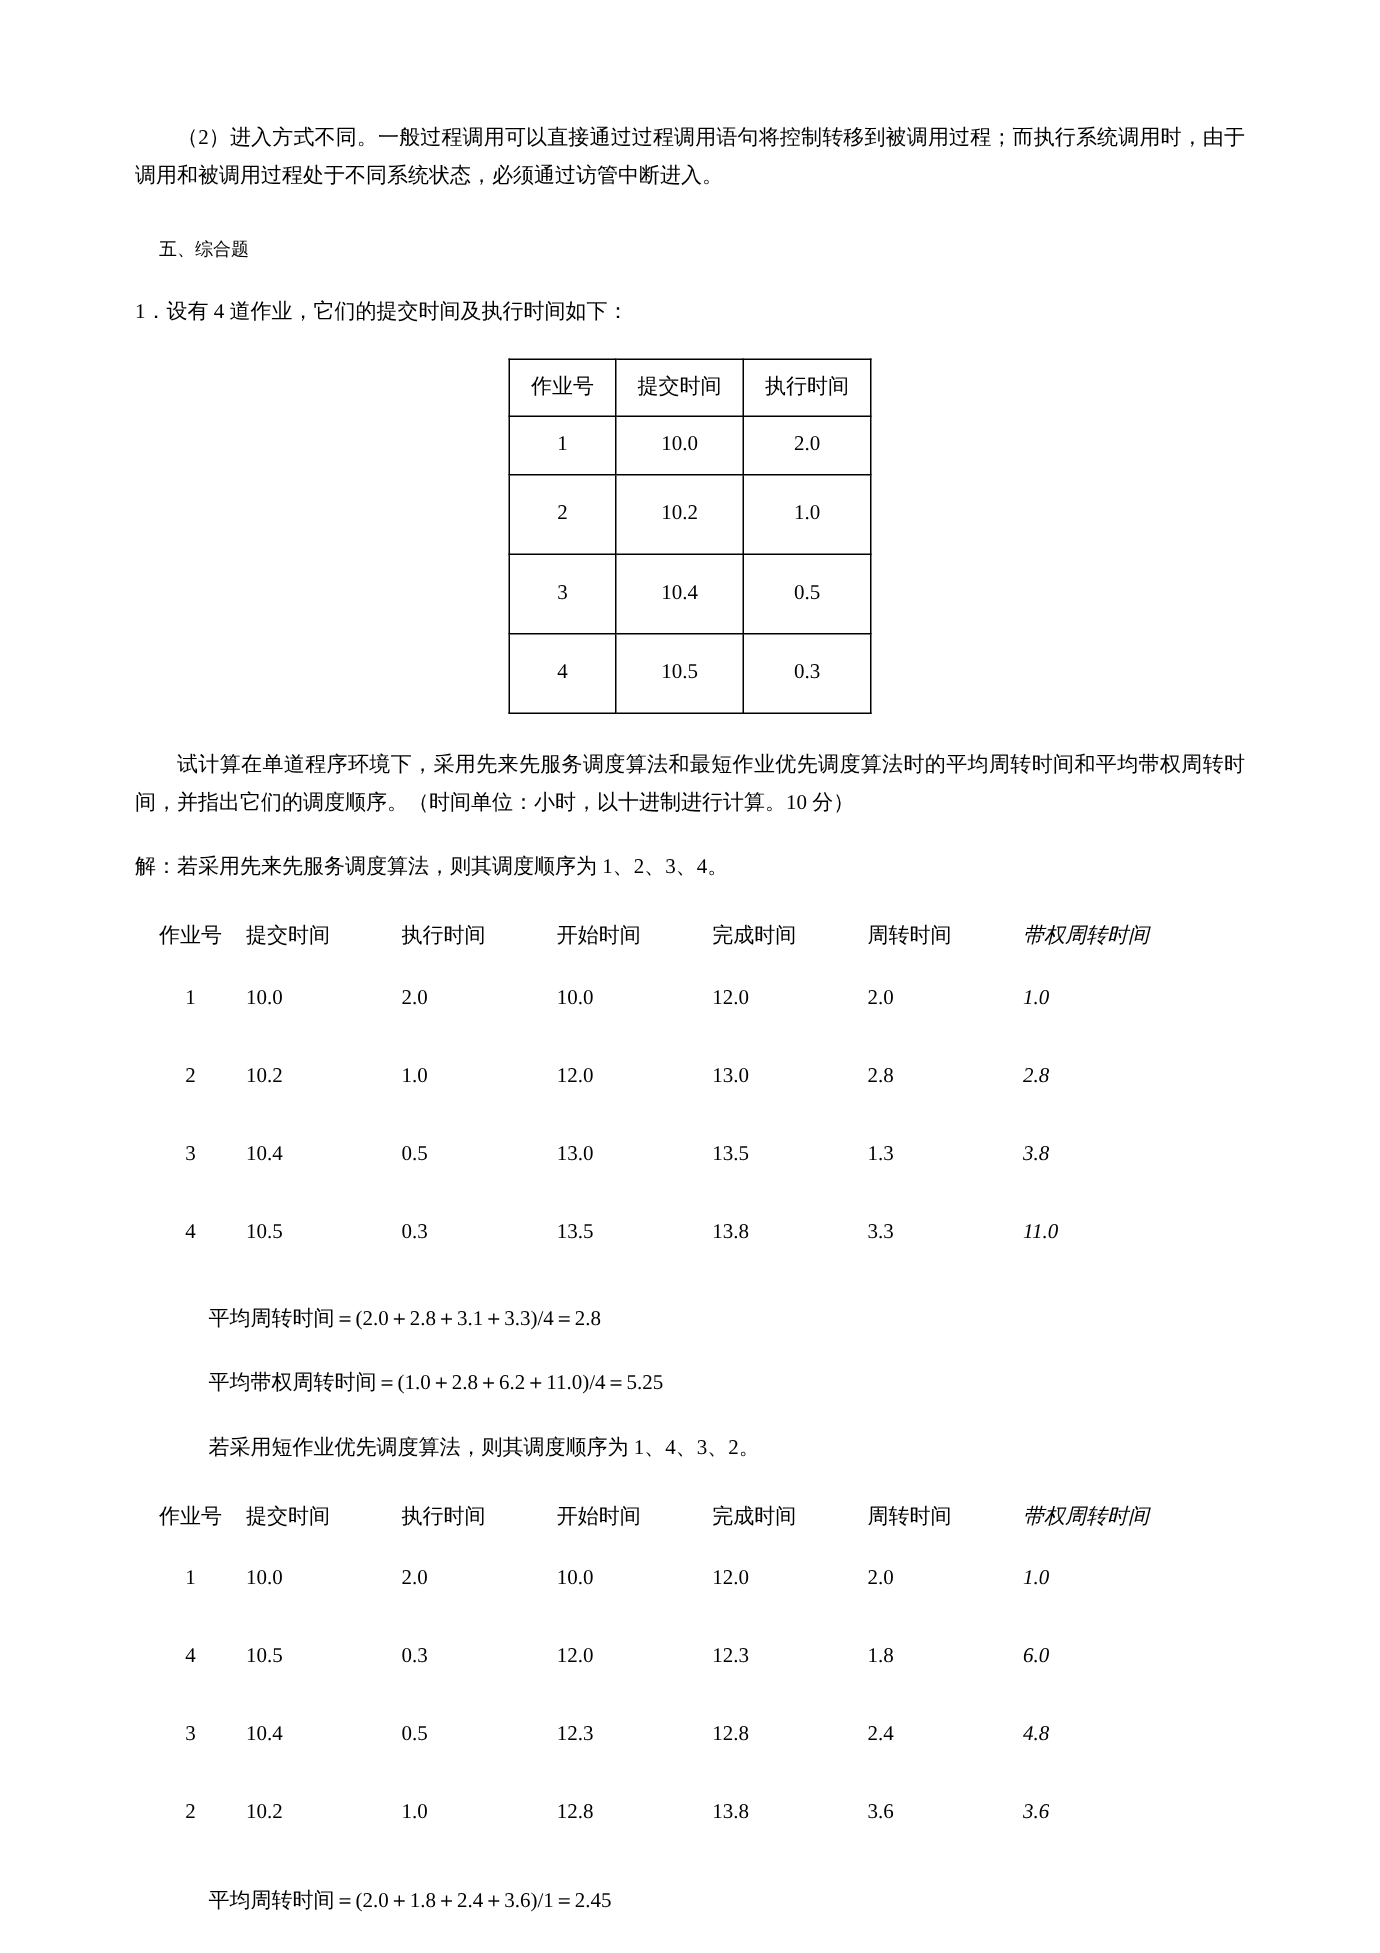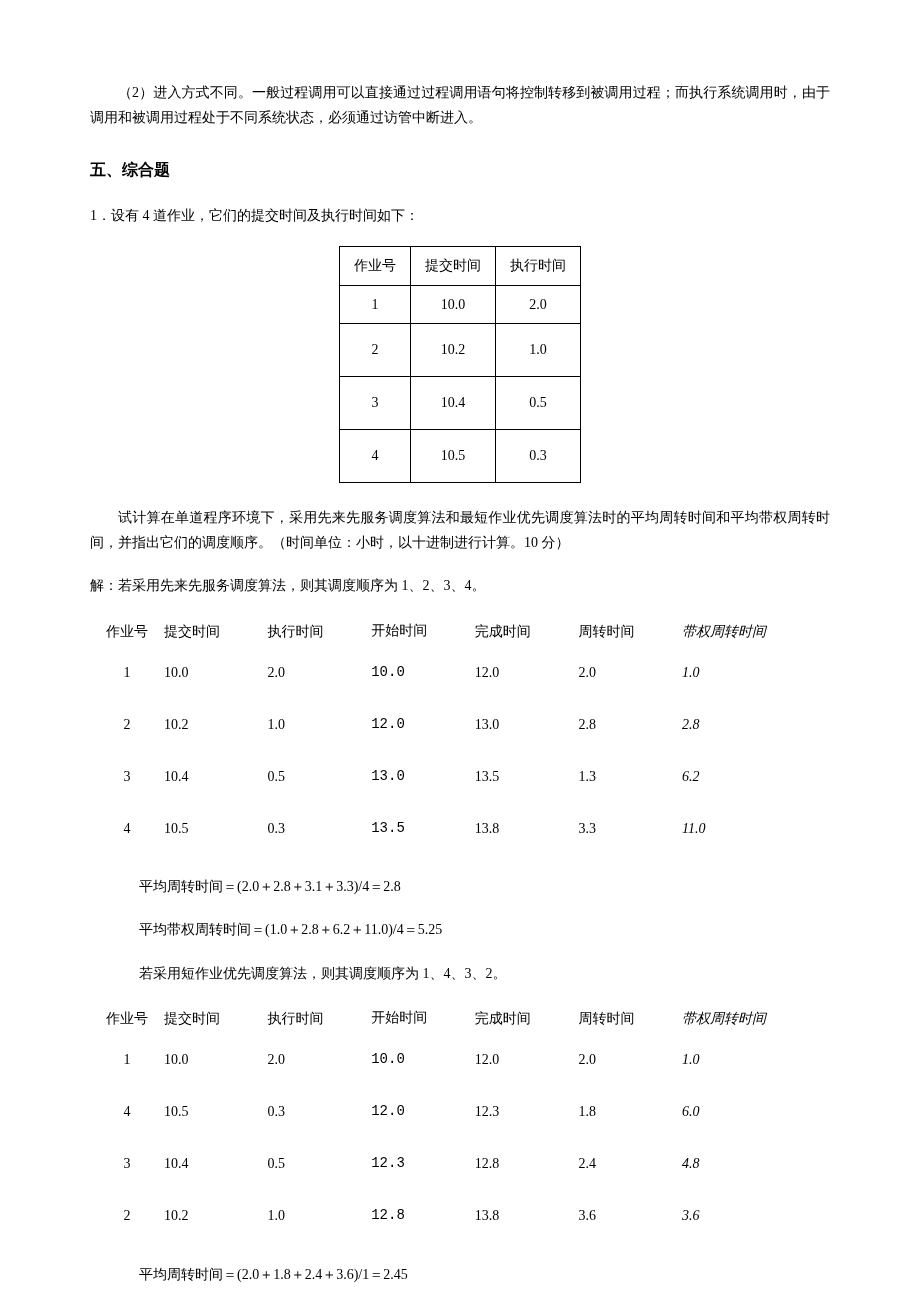--- a/index.html
+++ b/index.html
@@ -17,23 +17,23 @@
       margin: 0 0 18px 0;
       text-align: justify;
     }
     .indent1 {
       text-indent: 2em;
     }
     .indent2 {
       padding-left: 3.5em;
     }
     .section-title {
-      font-weight: bold;
-      font-size: 16px;
-      margin: 26px 0 18px 0;
+      font-weight: normal;
+      font-size: 12px;
+      margin: 26px 0 18px 16px;
     }
     table.small {
       border-collapse: collapse;
       margin: 8px auto 22px auto;
     }
     table.small th, table.small td {
       border: 1px solid #000;
       padding: 6px 14px;
       text-align: center;
       font-weight: normal;
@@ -56,21 +56,21 @@
       font-weight: normal;
       font-size: 14px;
       vertical-align: middle;
     }
     table.wide th {
       height: 30px;
     }
     table.wide .c0 { width: 10%; text-align: center;}
     table.wide .c1 { width: 14%; }
     table.wide .c2 { width: 14%; }
-    table.wide .c3 { width: 14%; font-family: Liberation Mono, monospace; }
+    table.wide .c3 { width: 14%; }
     table.wide .c4 { width: 14%; }
     table.wide .c5 { width: 14%; }
     table.wide .c6 { width: 20%; font-style: italic; }
   </style>
 </head>
 <body>
 
 <p class="para indent1">（2）进入方式不同。一般过程调用可以直接通过过程调用语句将控制转移到被调用过程；而执行系统调用时，由于调用和被调用过程处于不同系统状态，必须通过访管中断进入。</p>
 
 <div class="section-title">五、综合题</div>
@@ -140,21 +140,21 @@
     <td class="c5">2.8</td>
     <td class="c6">2.8</td>
   </tr>
   <tr>
     <td class="c0">3</td>
     <td class="c1">10.4</td>
     <td class="c2">0.5</td>
     <td class="c3">13.0</td>
     <td class="c4">13.5</td>
     <td class="c5">1.3</td>
-    <td class="c6">6.2</td>
+    <td class="c6">3.8</td>
   </tr>
   <tr>
     <td class="c0">4</td>
     <td class="c1">10.5</td>
     <td class="c2">0.3</td>
     <td class="c3">13.5</td>
     <td class="c4">13.8</td>
     <td class="c5">3.3</td>
     <td class="c6">11.0</td>
   </tr>

